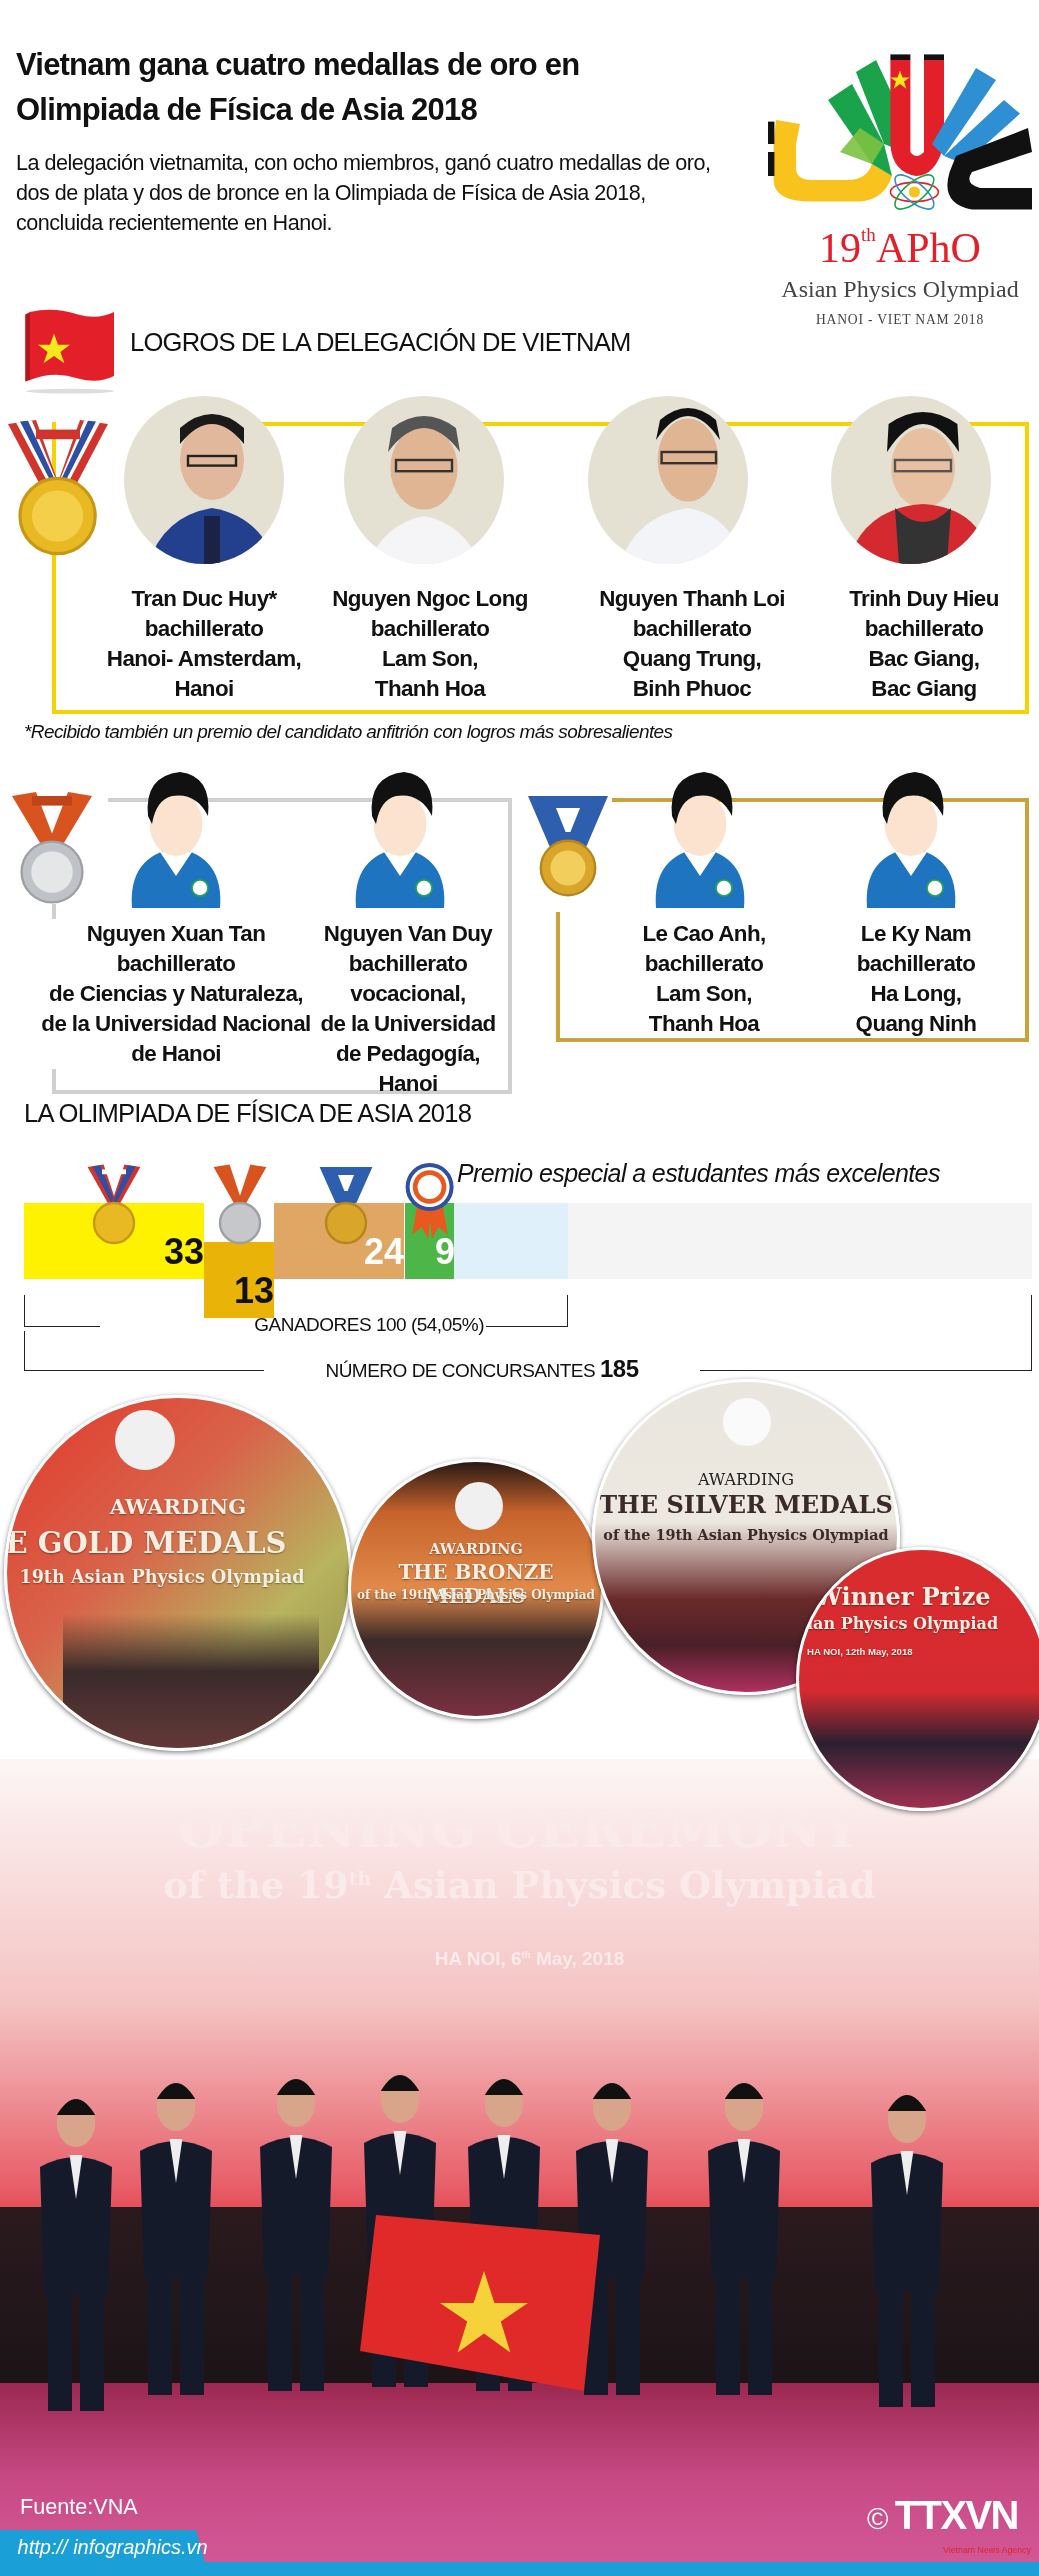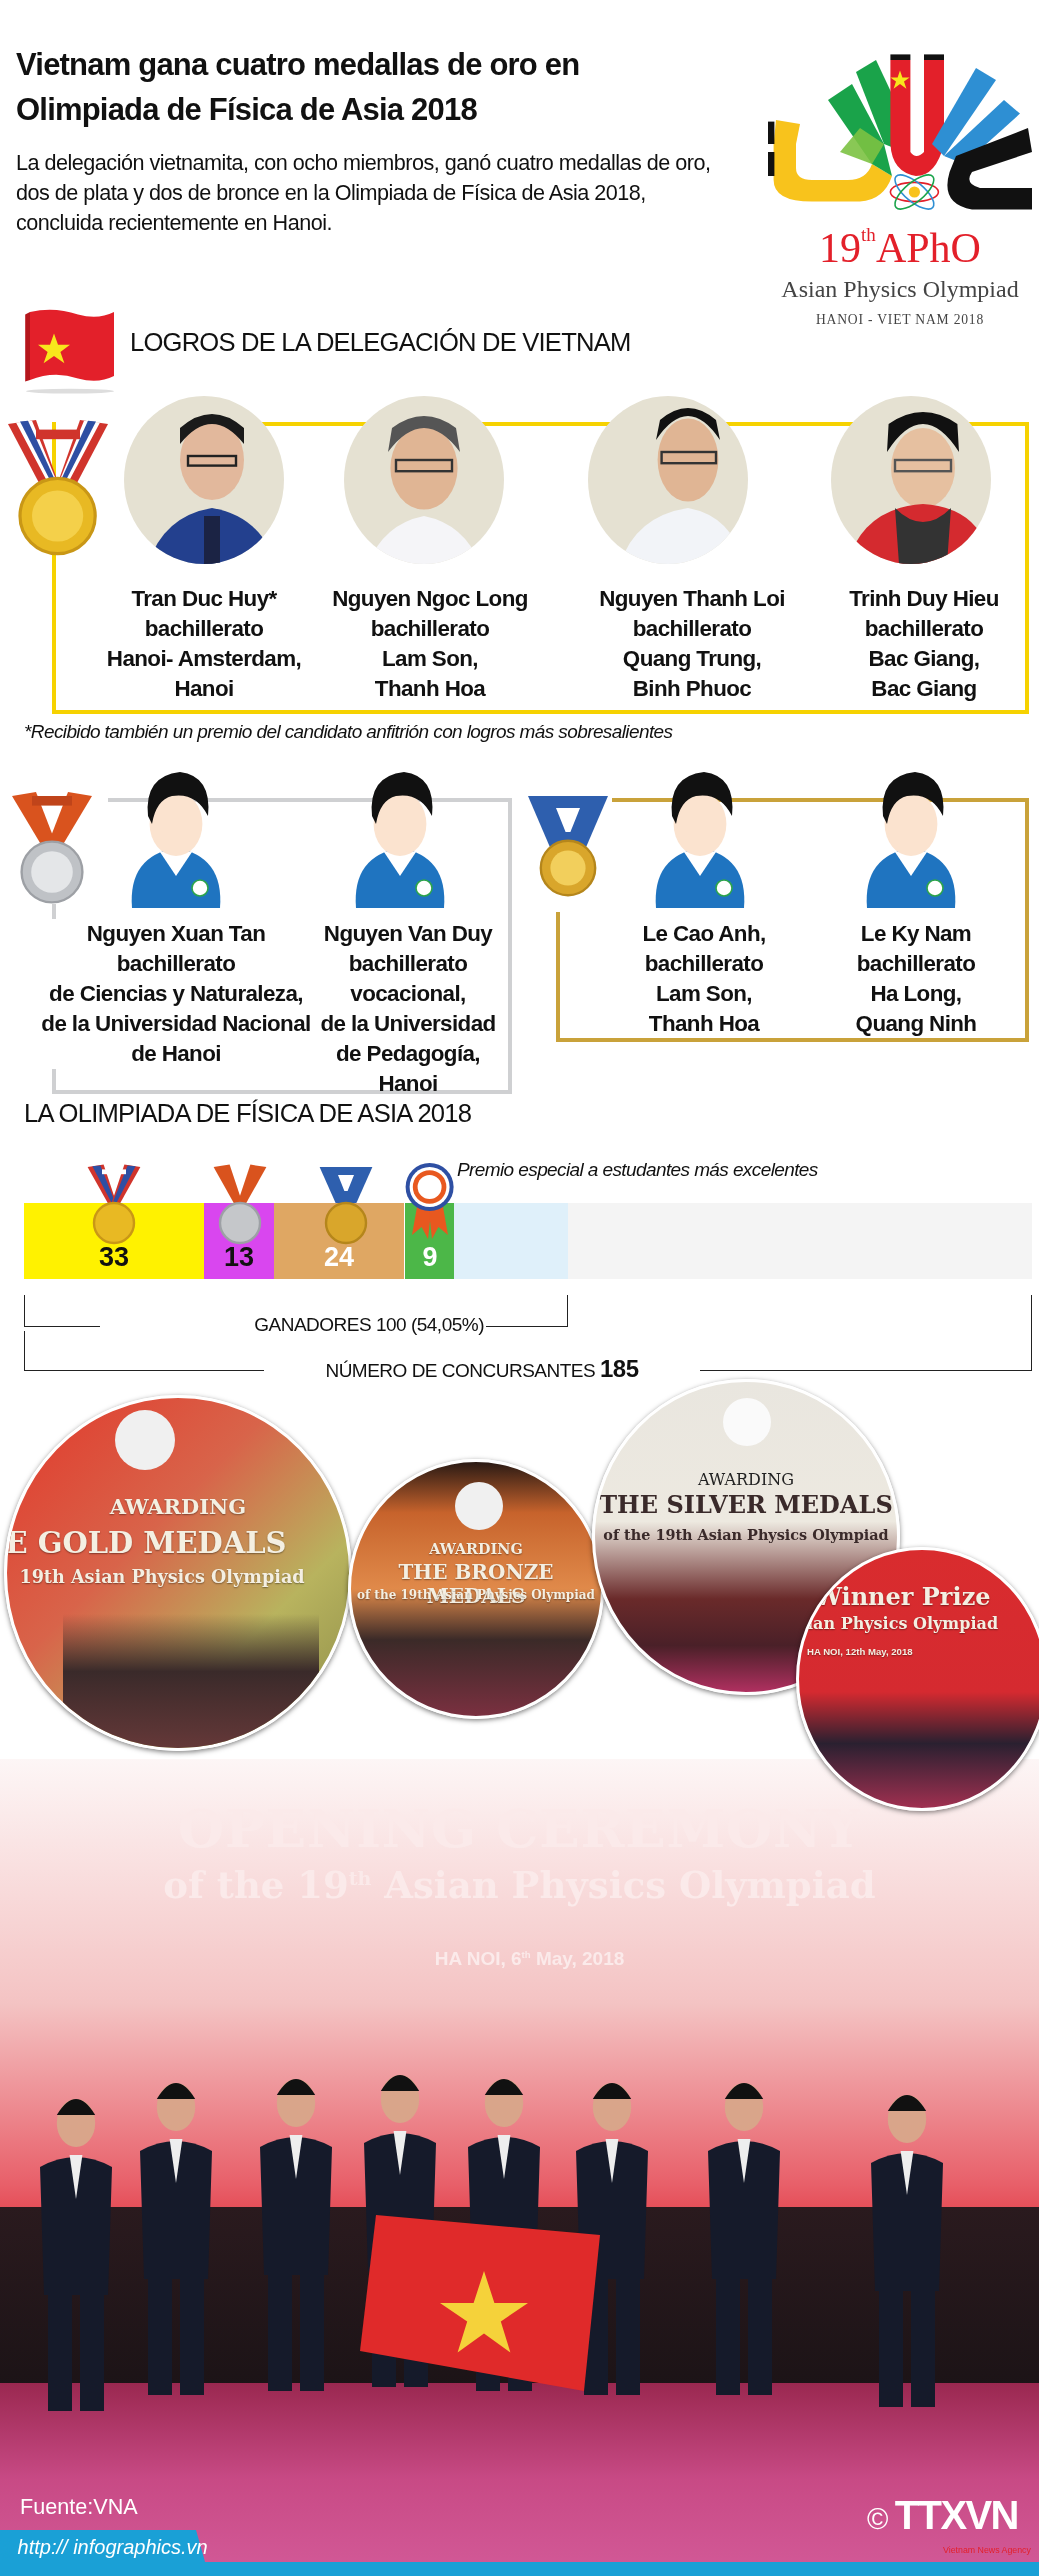--- a/index.html
+++ b/index.html
@@ -29,21 +29,21 @@
 
   
   #silverbox { left: 52px; top: 798px; width: 460px; height: 296px; border: 4px solid #cfd0d2; }
   #bronzebox { left: 556px; top: 798px; width: 473px; height: 244px; border: 4px solid #c9a23a; }
   .cover { background: #fff; }
   .avatar { width: 112px; height: 144px; }
 
   
   #chart-title { left: 24px; top: 1099px; }
   .bar { position: absolute; top: 1203px; height: 76px; }
-  .bar-val { position: absolute; bottom: 6.4px; width: 100%; text-align: center; font-size: 27px; font-weight: bold; }
+  .bar-val { position: absolute; bottom: 6.4px; width: 100%; text-align: right; font-size: 36px; font-weight: bold; }
   .bracket { position: absolute; border-color: #222; border-style: solid; }
 
   
   .photo { position: absolute; border-radius: 50%; overflow: hidden; border: 3.2px solid #fff; box-shadow: 0 1.6px 4.8px rgba(0,0,0,0.5); }
   .photo-text { position: absolute; width: 100%; text-align: center; font-family: "DejaVu Serif", serif; font-weight: bold; color: #f4efe2; text-shadow: 0 0.8px 1.6px rgba(0,0,0,0.4); }
   .photo-small { position: absolute; width: 100%; text-align: center; font-family: "DejaVu Serif", serif; color: #222; }
 
   
   #banner { left: 0; top: 1759px; width: 1039px; height: 817px; background: linear-gradient(to bottom, #fdf6f6 0%, #f4c3c3 30%, #e8606a 52%, #e0262e 62%, #d81f24 74%, #b01a4c 82%, #c8417e 100%); }
   #opening { left: 0; top: 1797px; width: 1039px; text-align: center; font-family: "DejaVu Serif", serif; font-weight: bold; color: #fbeaea; font-size: 53px; letter-spacing: 0.8px; }
@@ -266,21 +266,21 @@
   <div>bachillerato</div>
   <div>Ha Long,</div>
   <div>Quang Ninh</div>
 </div>
 
 <div class="abs sec-title" id="chart-title">LA OLIMPIADA DE FÍSICA DE ASIA 2018</div>
 
 <div class="bar" style="left:24px;width:180px;background:#fff200;">
     <div class="bar-val" style="color:#111;">33</div>
   </div>
-<div class="bar" style="left:204px;width:70px;background:#d946ef;">
+<div class="bar" style="left:204px;width:70px;background:#eab308;margin-top:39px;">
     <div class="bar-val" style="color:#111;">13</div>
   </div>
 <div class="bar" style="left:274px;width:130px;background:#dfa763;">
     <div class="bar-val" style="color:#fff;">24</div>
   </div>
 <div class="bar" style="left:405px;width:50px;background:#4cb748;">
     <div class="bar-val" style="color:#fff;">9</div>
   </div>
 <div class="bar" style="left:454px;width:114px;background:#dff0fa;"></div>
 <div class="bar" style="left:568px;width:464px;background:#f4f4f4;"></div>
@@ -304,21 +304,21 @@
   <circle cx="35" cy="75" r="25" fill="#d9a62b" stroke="#b5861b" stroke-width="3"></circle>
 </svg>
 <svg class="abs" style="left:404px;top:1159px;" width="52" height="88" viewBox="0 0 65 110">
   <polygon points="18,50 10,95 22,85 30,100 35,55" fill="#e8581f"></polygon>
     <polygon points="47,50 55,95 43,85 35,100 30,55" fill="#e8581f"></polygon>
   <circle cx="32" cy="35" r="30" fill="#2e4fa3"></circle>
     <circle cx="32" cy="35" r="25" fill="#fff"></circle>
     <circle cx="32" cy="35" r="21" fill="#e8581f"></circle>
     <circle cx="32" cy="35" r="15" fill="#fff"></circle>
 </svg>
-<div class="abs" style="left:457px;top:1159px;font-size:19px;font-style:italic;letter-spacing:-0.6px;">Premio especial a estudantes más excelentes</div>
+<div class="abs" style="left:457px;top:1159px;font-size:25px;font-style:italic;letter-spacing:-0.6px;">Premio especial a estudantes más excelentes</div>
 
 <div class="bracket" style="left:24px;top:1295px;width:76px;height:32px;border-width:0 0 1.6px 1.6px;"></div>
 <div class="bracket" style="left:486px;top:1295px;width:82px;height:32px;border-width:0 1.6px 1.6px 0;"></div>
 <div class="abs" style="left:104px;top:1314px;width:380px;text-align:right;font-size:19px;letter-spacing:-0.5px;">GANADORES 100 (54,05%)</div>
 
 <div class="bracket" style="left:24px;top:1331px;width:240px;height:40px;border-width:0 0 1.6px 1.6px;"></div>
 <div class="bracket" style="left:700px;top:1295px;width:332px;height:76px;border-width:0 1.6px 1.6px 0;"></div>
 <div class="abs" style="left:272px;top:1355px;width:420px;text-align:center;font-size:19px;letter-spacing:-0.5px;">
   <span>NÚMERO DE CONCURSANTES</span>
   <b style="font-size:24px;">185</b>

